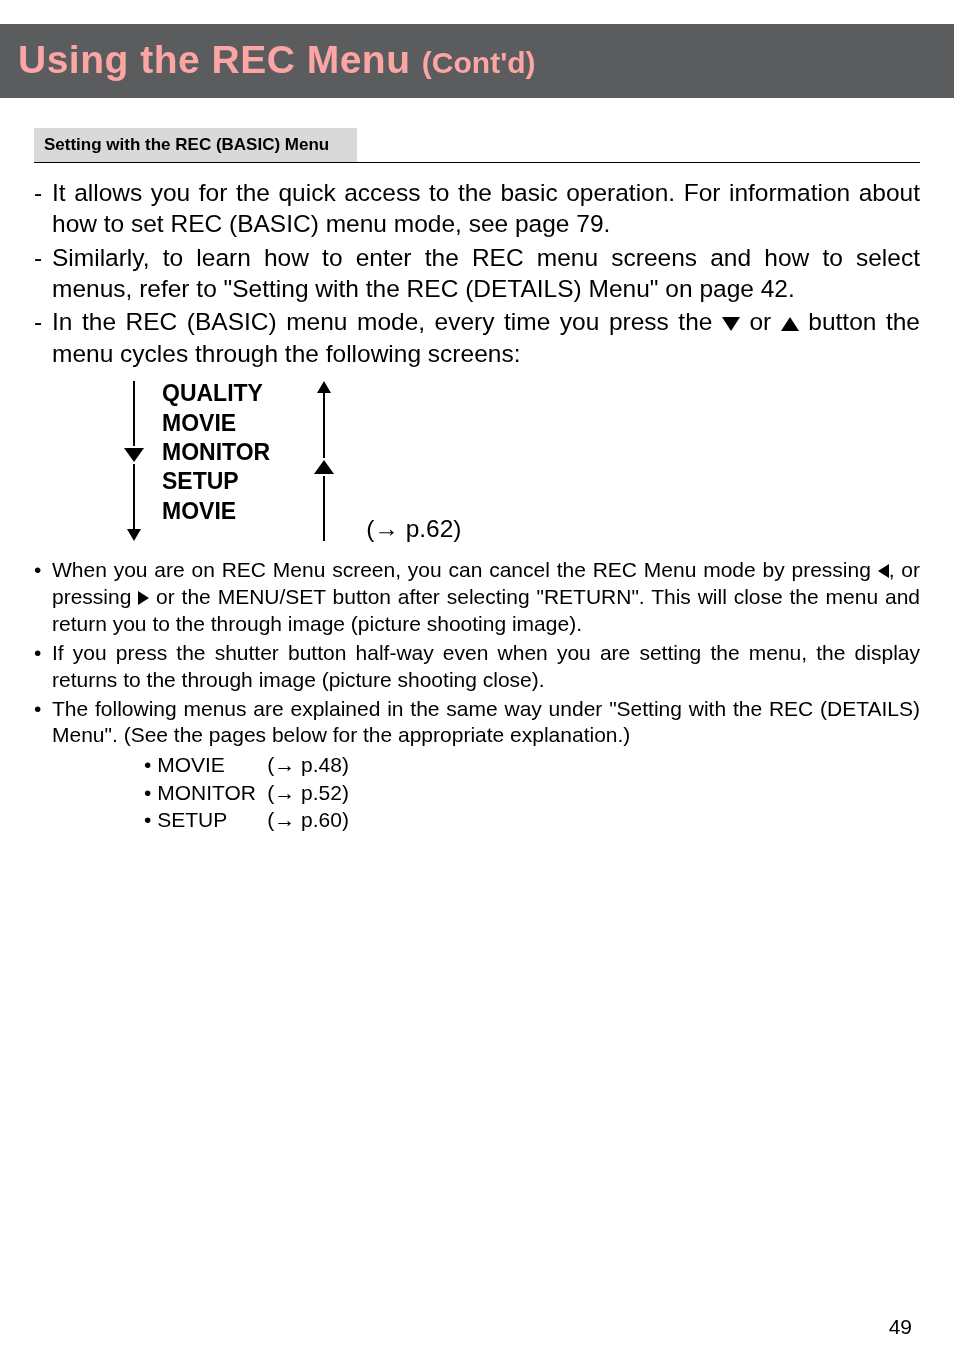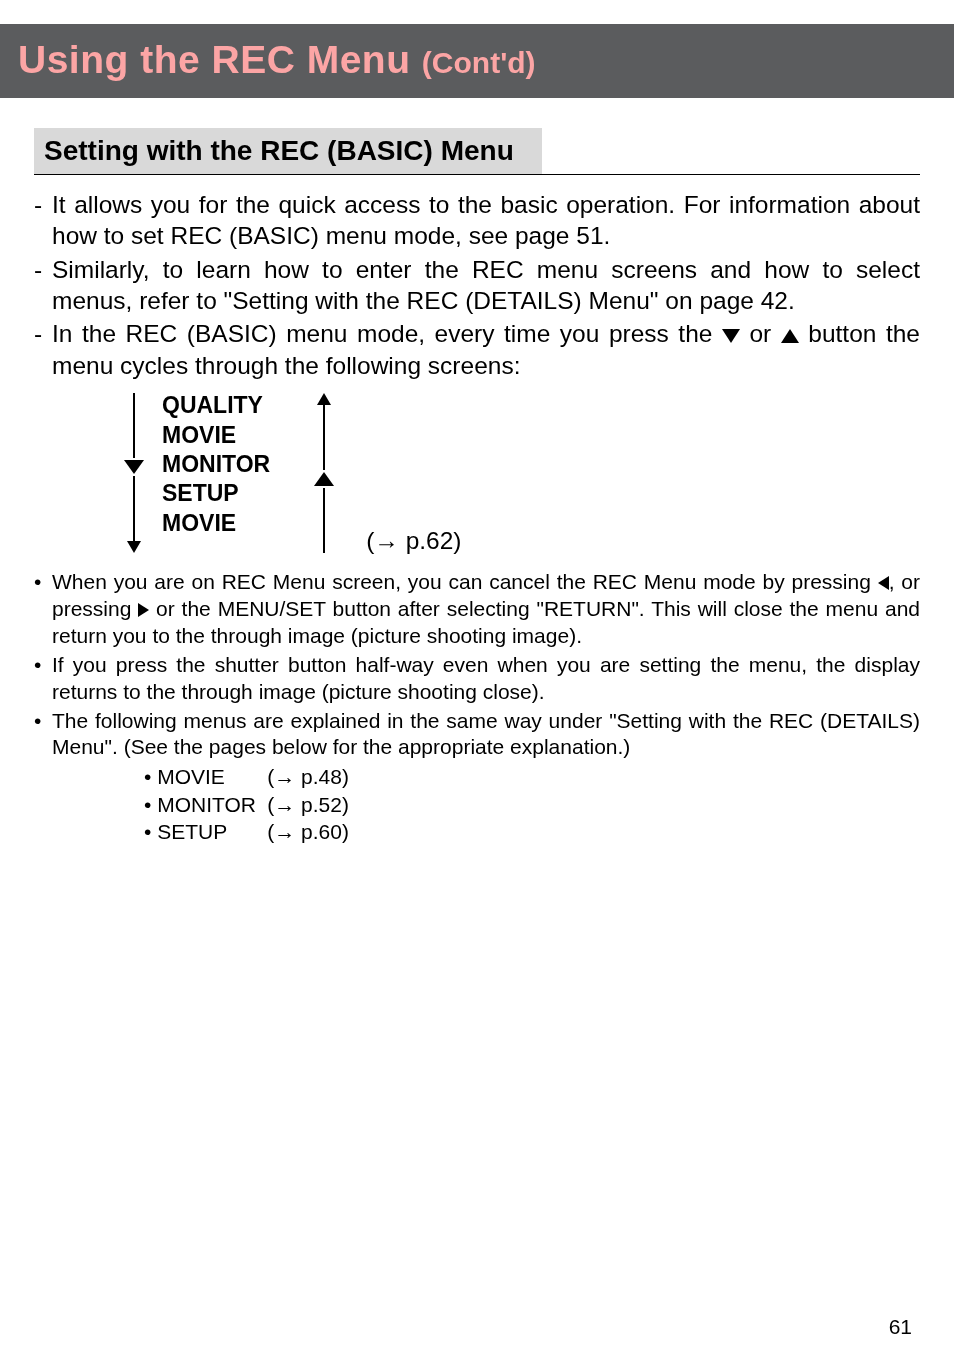--- a/index.html
+++ b/index.html
@@ -35,21 +35,21 @@
     padding: 18px 34px 0 34px;
   }
   .subheading-wrap {
     border-bottom: 1.5px solid #000;
     margin-bottom: 14px;
     margin-top: 12px;
   }
   .subheading {
     display: inline-block;
     background: #d9d9d9;
-    font-size: 28px;
+    font-size: 17px;
     font-weight: bold;
     padding: 7px 28px 7px 10px;
   }
   .body-text {
     font-size: 24.5px;
     line-height: 1.28;
   }
   .dash-row {
     display: flex;
     margin-bottom: 2px;
@@ -192,21 +192,21 @@
 
   <div class="content">
 
     <div class="subheading-wrap">
       <div class="subheading">Setting with the REC (BASIC) Menu</div>
     </div>
 
     <div class="body-text">
       <div class="dash-row">
         <div class="dash">-</div>
-        <div class="dash-content">It allows you for the quick access to the basic operation. For information about how to set REC (BASIC) menu mode, see page 51.</div>
+        <div class="dash-content">It allows you for the quick access to the basic operation. For information about how to set REC (BASIC) menu mode, see page 79.</div>
       </div>
       <div class="dash-row">
         <div class="dash">-</div>
         <div class="dash-content">Similarly, to learn how to enter the REC menu screens and how to select menus, refer to "Setting with the REC (DETAILS) Menu" on page 42.</div>
       </div>
       <div class="dash-row">
         <div class="dash">-</div>
         <div class="dash-content">
           In the REC (BASIC) menu mode, every time you press the <span class="tri tri-down"></span> or <span class="tri tri-up"></span> button the menu cycles through the following screens:
         </div>
@@ -260,15 +260,15 @@
     </div>
 
     <div class="sub-bullets">
       <div class="sub-bullet-row">• <span style="display:inline-block;width:110px;">MOVIE</span><span>(→ p.48)</span></div>
       <div class="sub-bullet-row">• <span style="display:inline-block;width:110px;">MONITOR</span><span>(→ p.52)</span></div>
       <div class="sub-bullet-row">• <span style="display:inline-block;width:110px;">SETUP</span><span>(→ p.60)</span></div>
     </div>
 
   </div>
 
-  <div class="page-num">61</div>
+  <div class="page-num">49</div>
 
 </div>
 
 </body></html>

